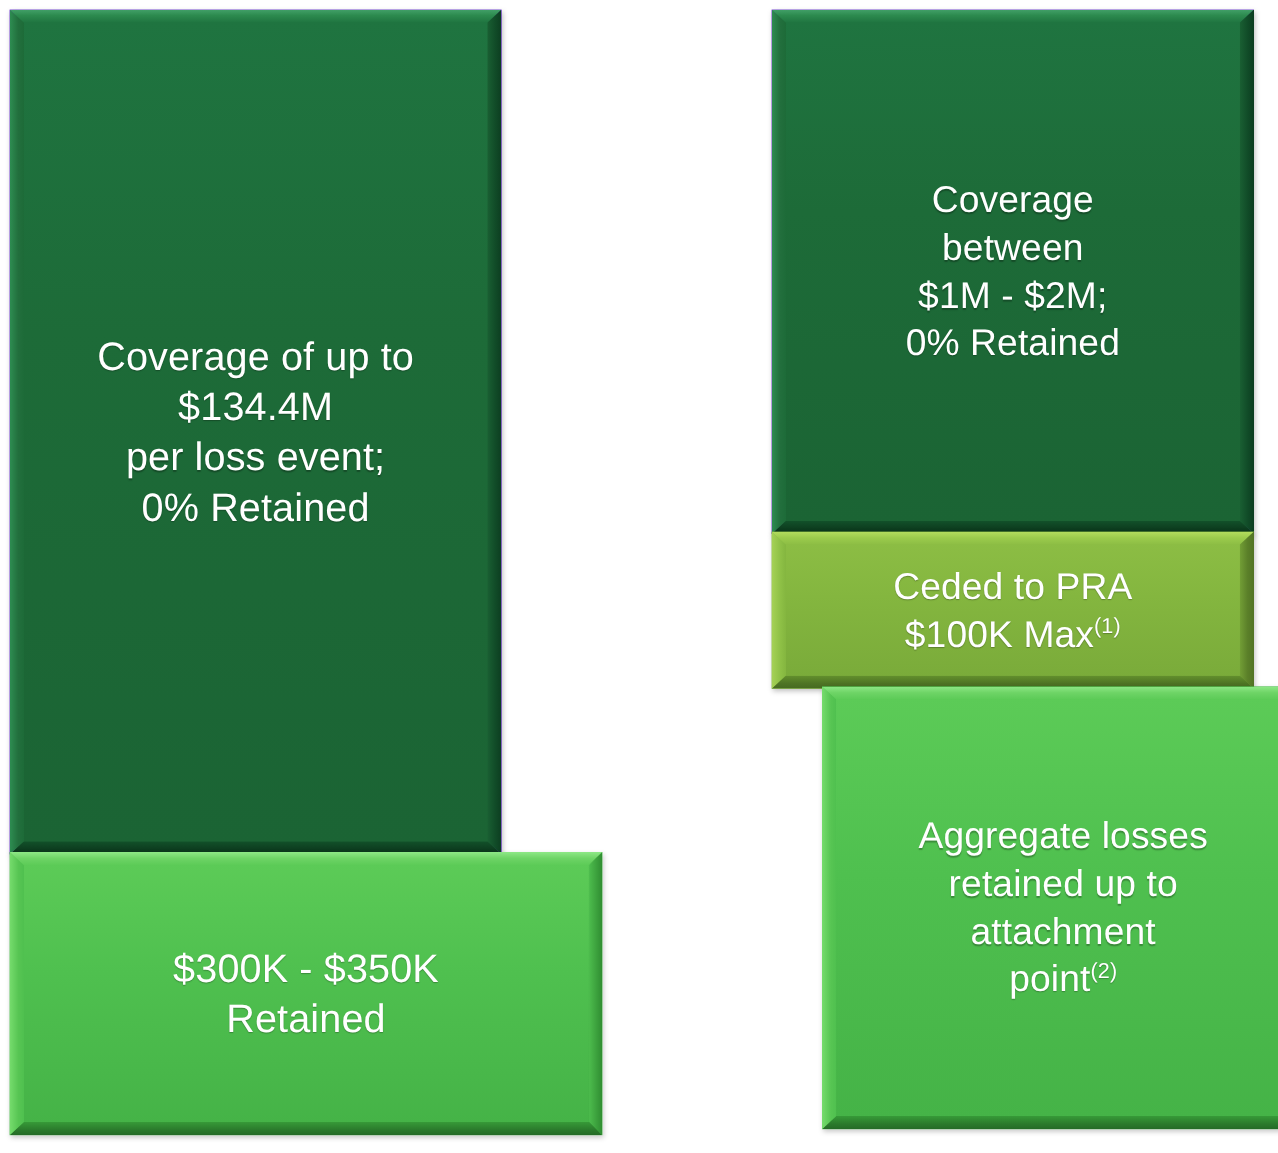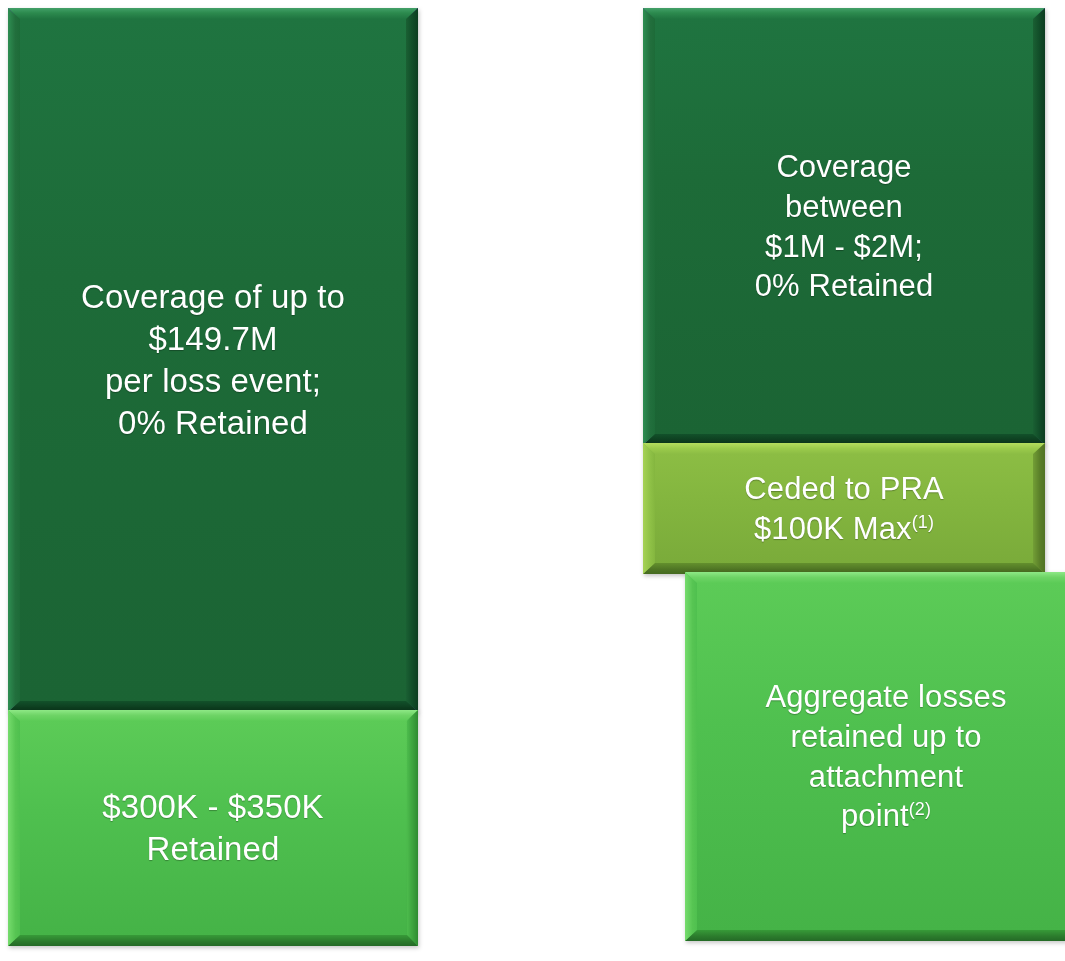--- a/index.html
+++ b/index.html
@@ -120,21 +120,21 @@
   .olive .bevel-bottom { background: linear-gradient(180deg, #63902d 0%, #4e7424 60%, #456a20 100%); }
   .olive .bevel-left   { background: linear-gradient(90deg, #a6d256 0%, #8ec046 62%, #84b63f 100%); }
   .olive .bevel-right  { background: linear-gradient(90deg, #739f36 0%, #5b8029 55%, #517324 100%); }
   .olive {
     background: #84b63f;
     filter: drop-shadow(1px 2px 2px rgba(0,0,0,0.24));
   }
 
   
   #left-coverage-block   { left: 8px;   top: 8px;   width: 410px; height: 704px; }
-  #left-retained-block   { left: 8px;   top: 710px; width: 410px; height: 236px; }
+  #left-retained-block   { left: 8px;   top: 710px; width: 494px; height: 236px; }
 
   #right-coverage-block  { left: 643px; top: 8px;   width: 402px; height: 437px; }
   #right-ceded-block     { left: 643px; top: 443px; width: 402px; height: 131px; }
   #right-aggregate-block { left: 643px; top: 572px; width: 402px; height: 369px; margin-left: 42px; }
 
   
   #left-coverage-block   .label { font-size: 33px; }
   #left-retained-block   .label { font-size: 33px; }
   #right-coverage-block  .label { font-size: 31px; }
   #right-ceded-block     .label { font-size: 31px; }
@@ -145,21 +145,21 @@
 
 <div class="canvas">
 
   <div class="block dark" id="left-coverage-block">
     <span class="bevel-top"></span>
     <span class="bevel-bottom"></span>
     <span class="bevel-left"></span>
     <span class="bevel-right"></span>
     <div class="face">
       <div class="label">Coverage of up to
-$149.7M
+$134.4M
 per loss event;
 0% Retained</div>
     </div>
   </div>
 
   <div class="block light" id="left-retained-block">
     <span class="bevel-top"></span>
     <span class="bevel-bottom"></span>
     <span class="bevel-left"></span>
     <span class="bevel-right"></span>

